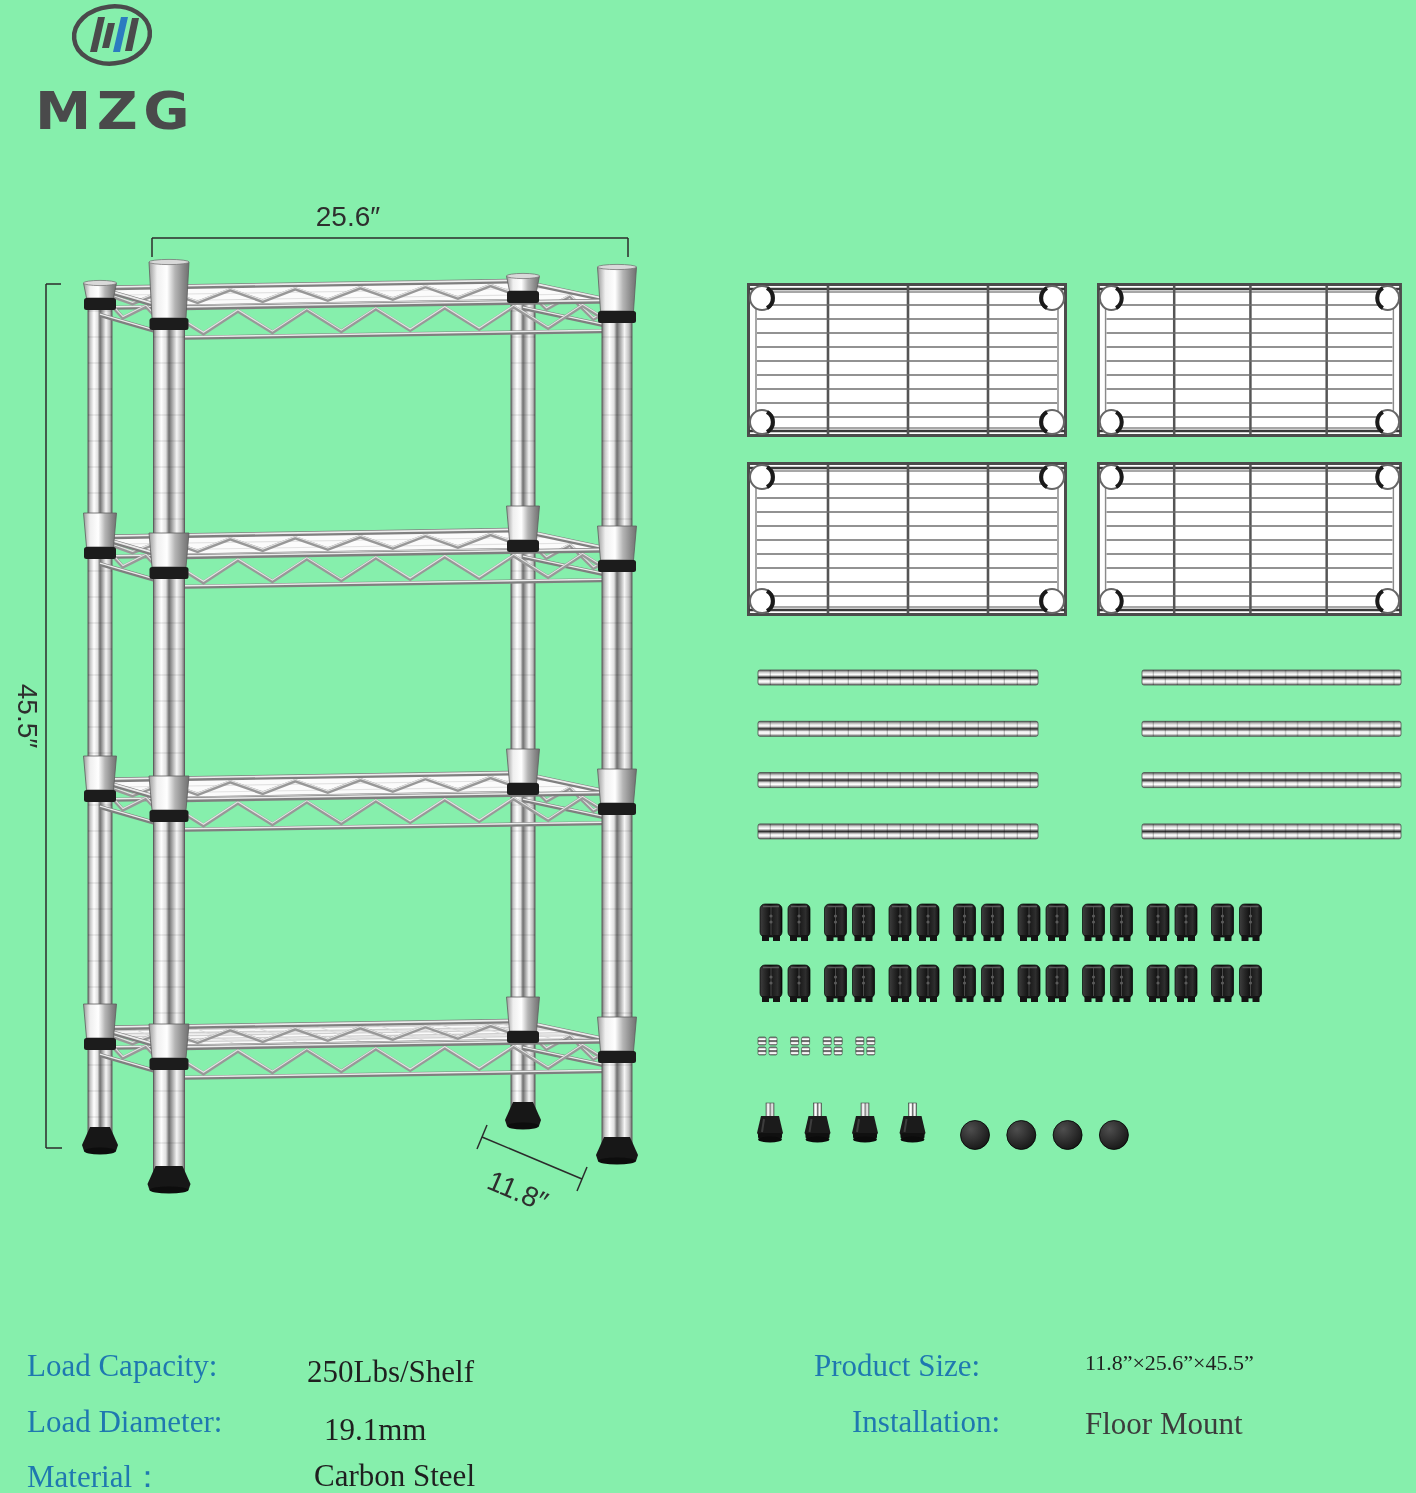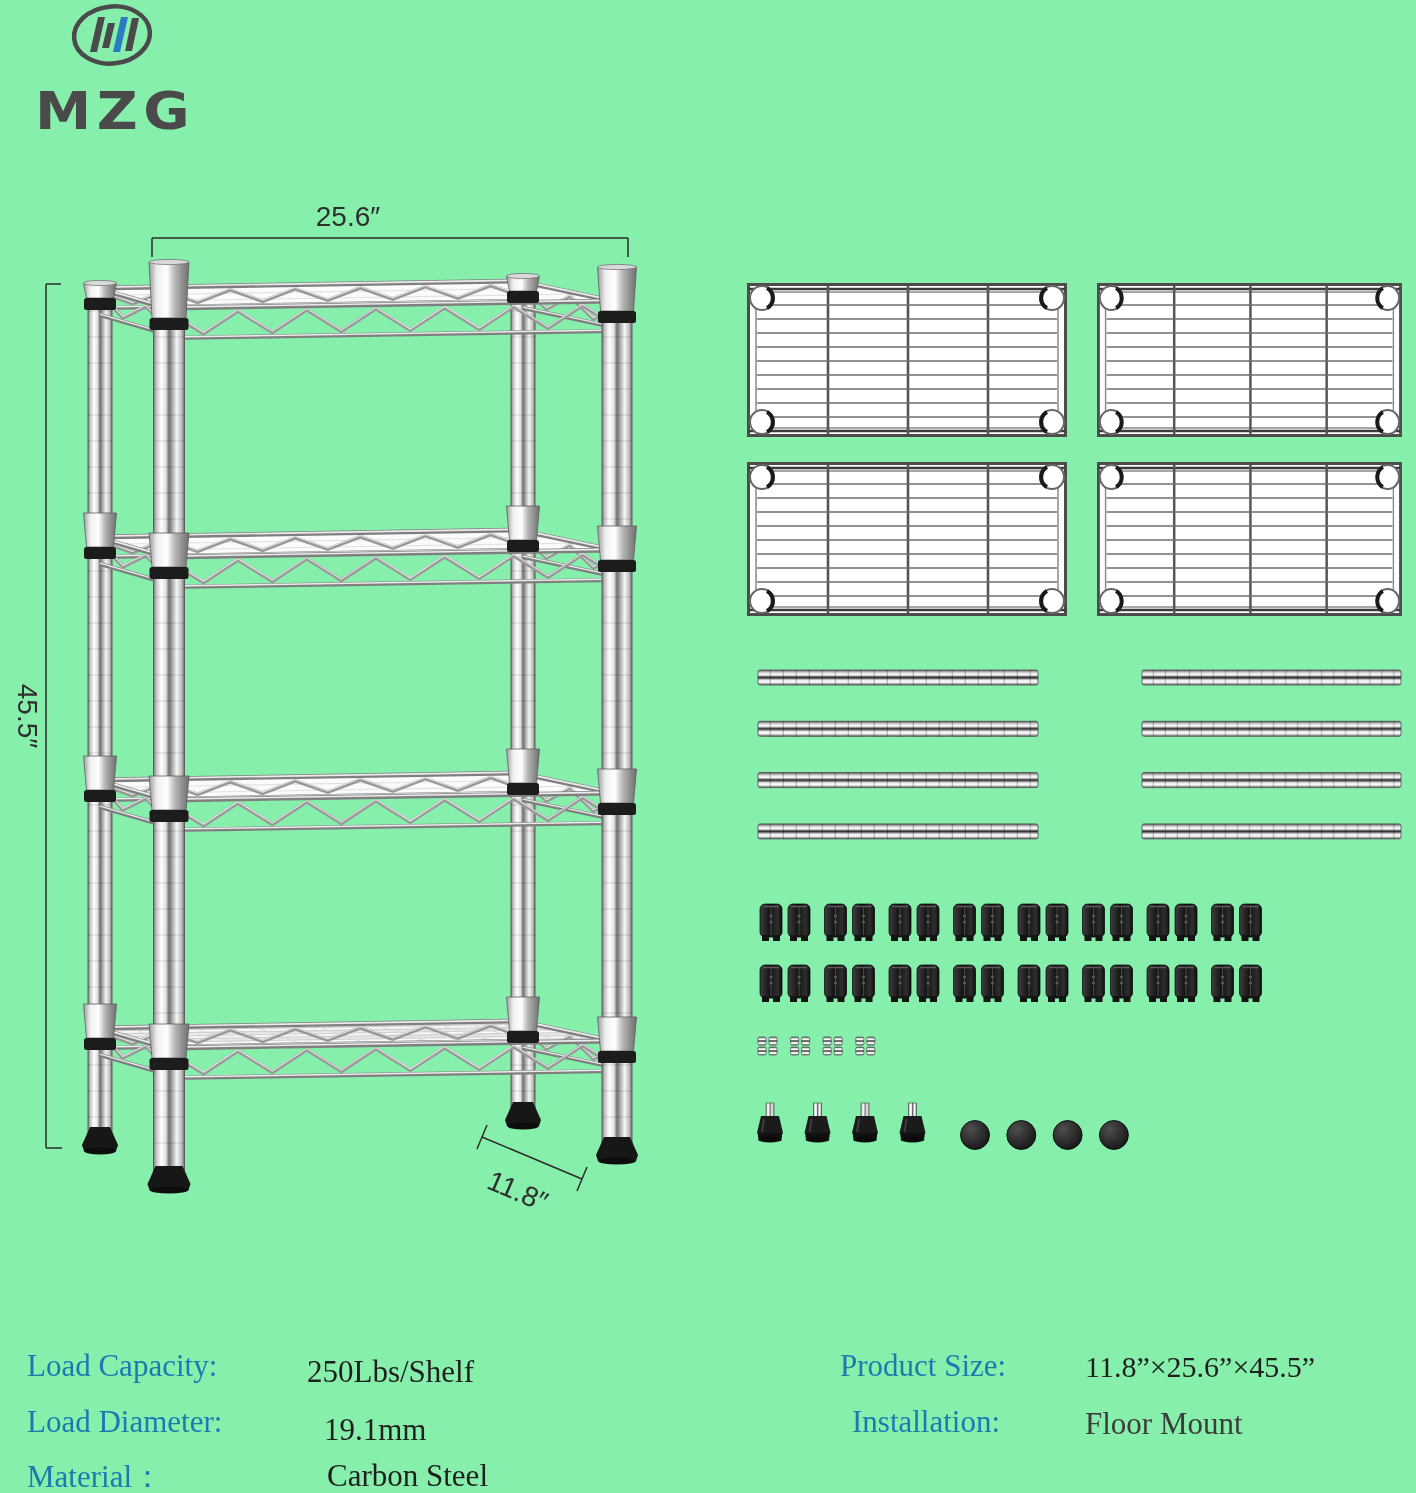--- a/index.html
+++ b/index.html
@@ -4,21 +4,21 @@
 <style>
   html,body{margin:0;padding:0;background:#ffffff;}
   .canvas{position:relative;width:1416px;height:1493px;background:#86efac;overflow:hidden;
           font-family:"Liberation Sans",sans-serif;}
   svg.scene{position:absolute;left:0;top:0;}
   .dim-label{font-family:"Liberation Sans",sans-serif;fill:#2e2e2e;font-size:28px;font-weight:400;}
   .spec{position:absolute;font-family:"Liberation Serif",serif;font-weight:400;font-size:31px;white-space:nowrap;}
   .spec.lbl{color:var(--blue,#1f78b0);}
   .spec.val{color:#1f1f1f;}
   .spec.val.gray{color:#3c3c3c;}
-  .spec.val.size{font-size:30px;}
+  .spec.val.size{font-size:22px;}
 </style>
 </head>
 <body>
 
 <div class="canvas">
 
   <svg class="scene" width="1416" height="1493" viewBox="0 0 1416 1493">
     <defs>
       <linearGradient id="gPost" x1="0" y1="0" x2="1" y2="0">
         <stop offset="0" stop-color="#787878"></stop>
@@ -465,21 +465,21 @@
   </svg>
 
   <div>
     <div class="spec lbl" style="left:27px;top:1348px;">Load Capacity:</div>
     <div class="spec val" style="left:307px;top:1354px;text-align:right;">250Lbs/Shelf</div>
 
     <div class="spec lbl" style="left:27px;top:1404px;">Load Diameter:</div>
     <div class="spec val" style="left:324px;top:1412px;">19.1mm</div>
 
     <div class="spec lbl" style="left:27px;top:1456px;">Material：</div>
-    <div class="spec val" style="left:327px;top:1458px;">Carbon Steel</div>
-
-    <div class="spec lbl" style="left:840px;top:1348px;text-align:right;">Product Size:</div>
+    <div class="spec val" style="left:314px;top:1458px;">Carbon Steel</div>
+
+    <div class="spec lbl" style="left:814px;top:1348px;text-align:right;">Product Size:</div>
     <div class="spec val size" style="left:1085px;top:1350px;">11.8”×25.6”×45.5”</div>
 
     <div class="spec lbl" style="left:852px;top:1404px;">Installation:</div>
     <div class="spec val gray" style="left:1085px;top:1406px;">Floor Mount</div>
   </div>
 </div>
 
 </body></html>

